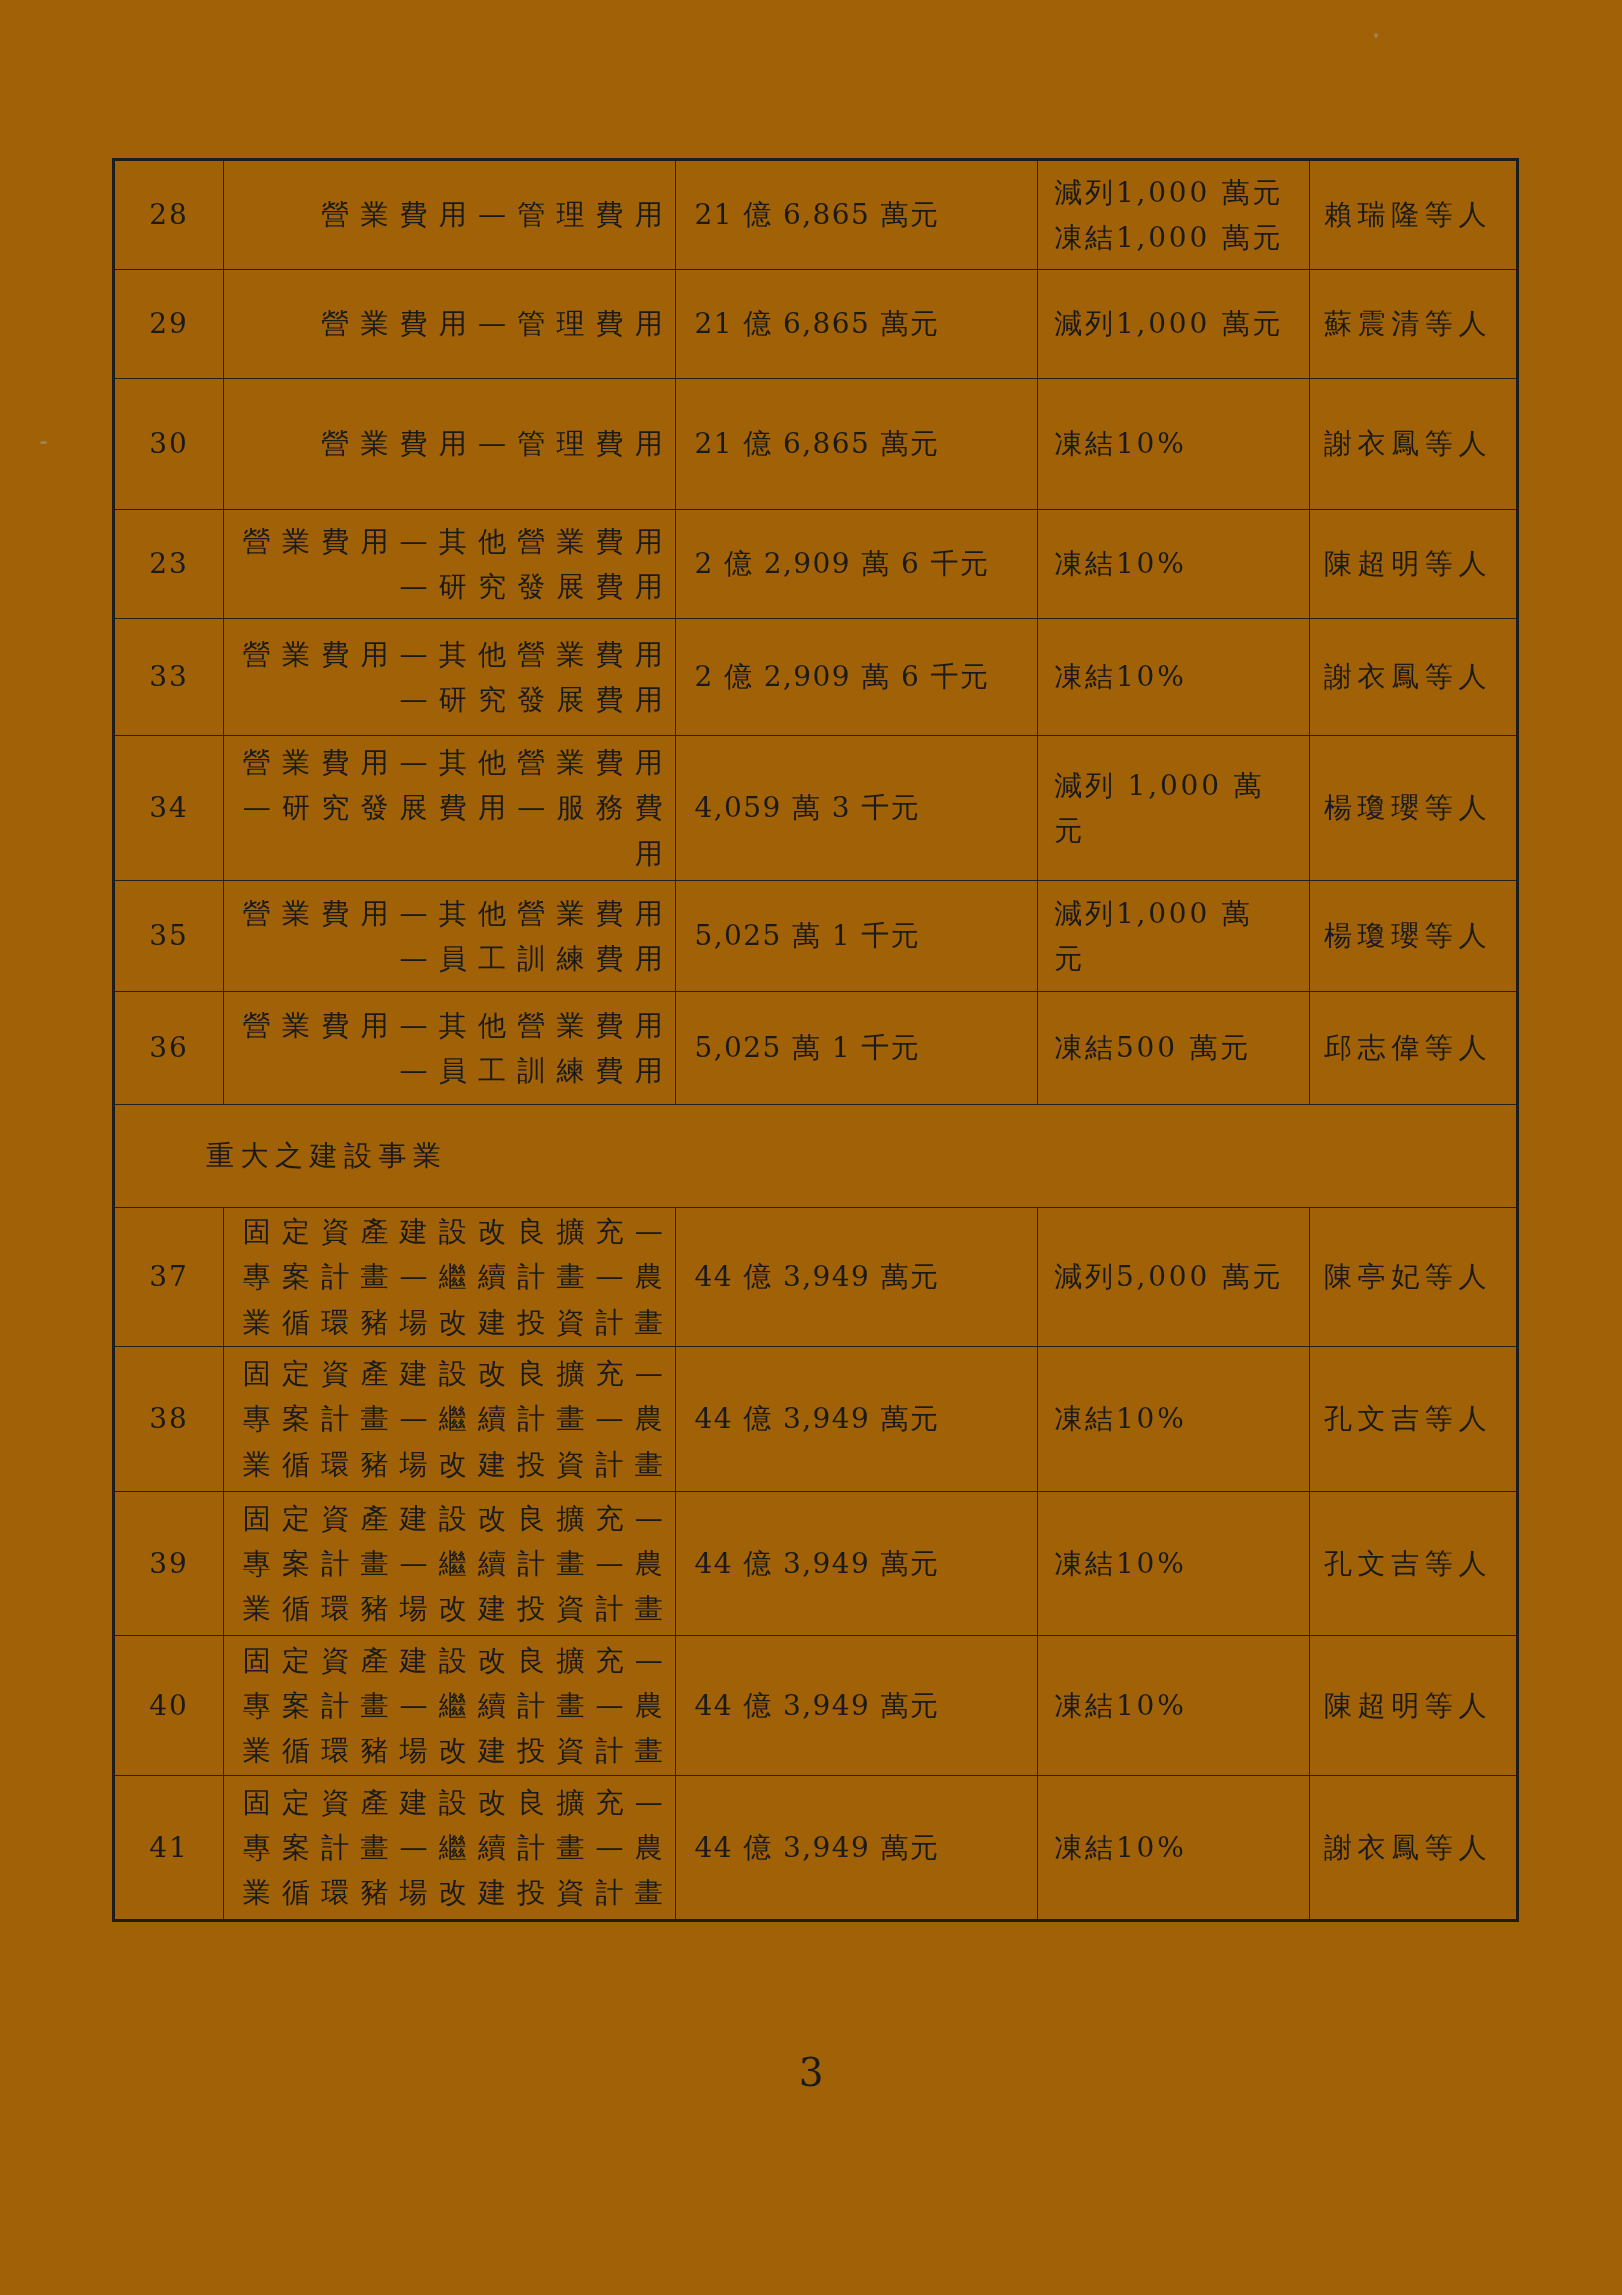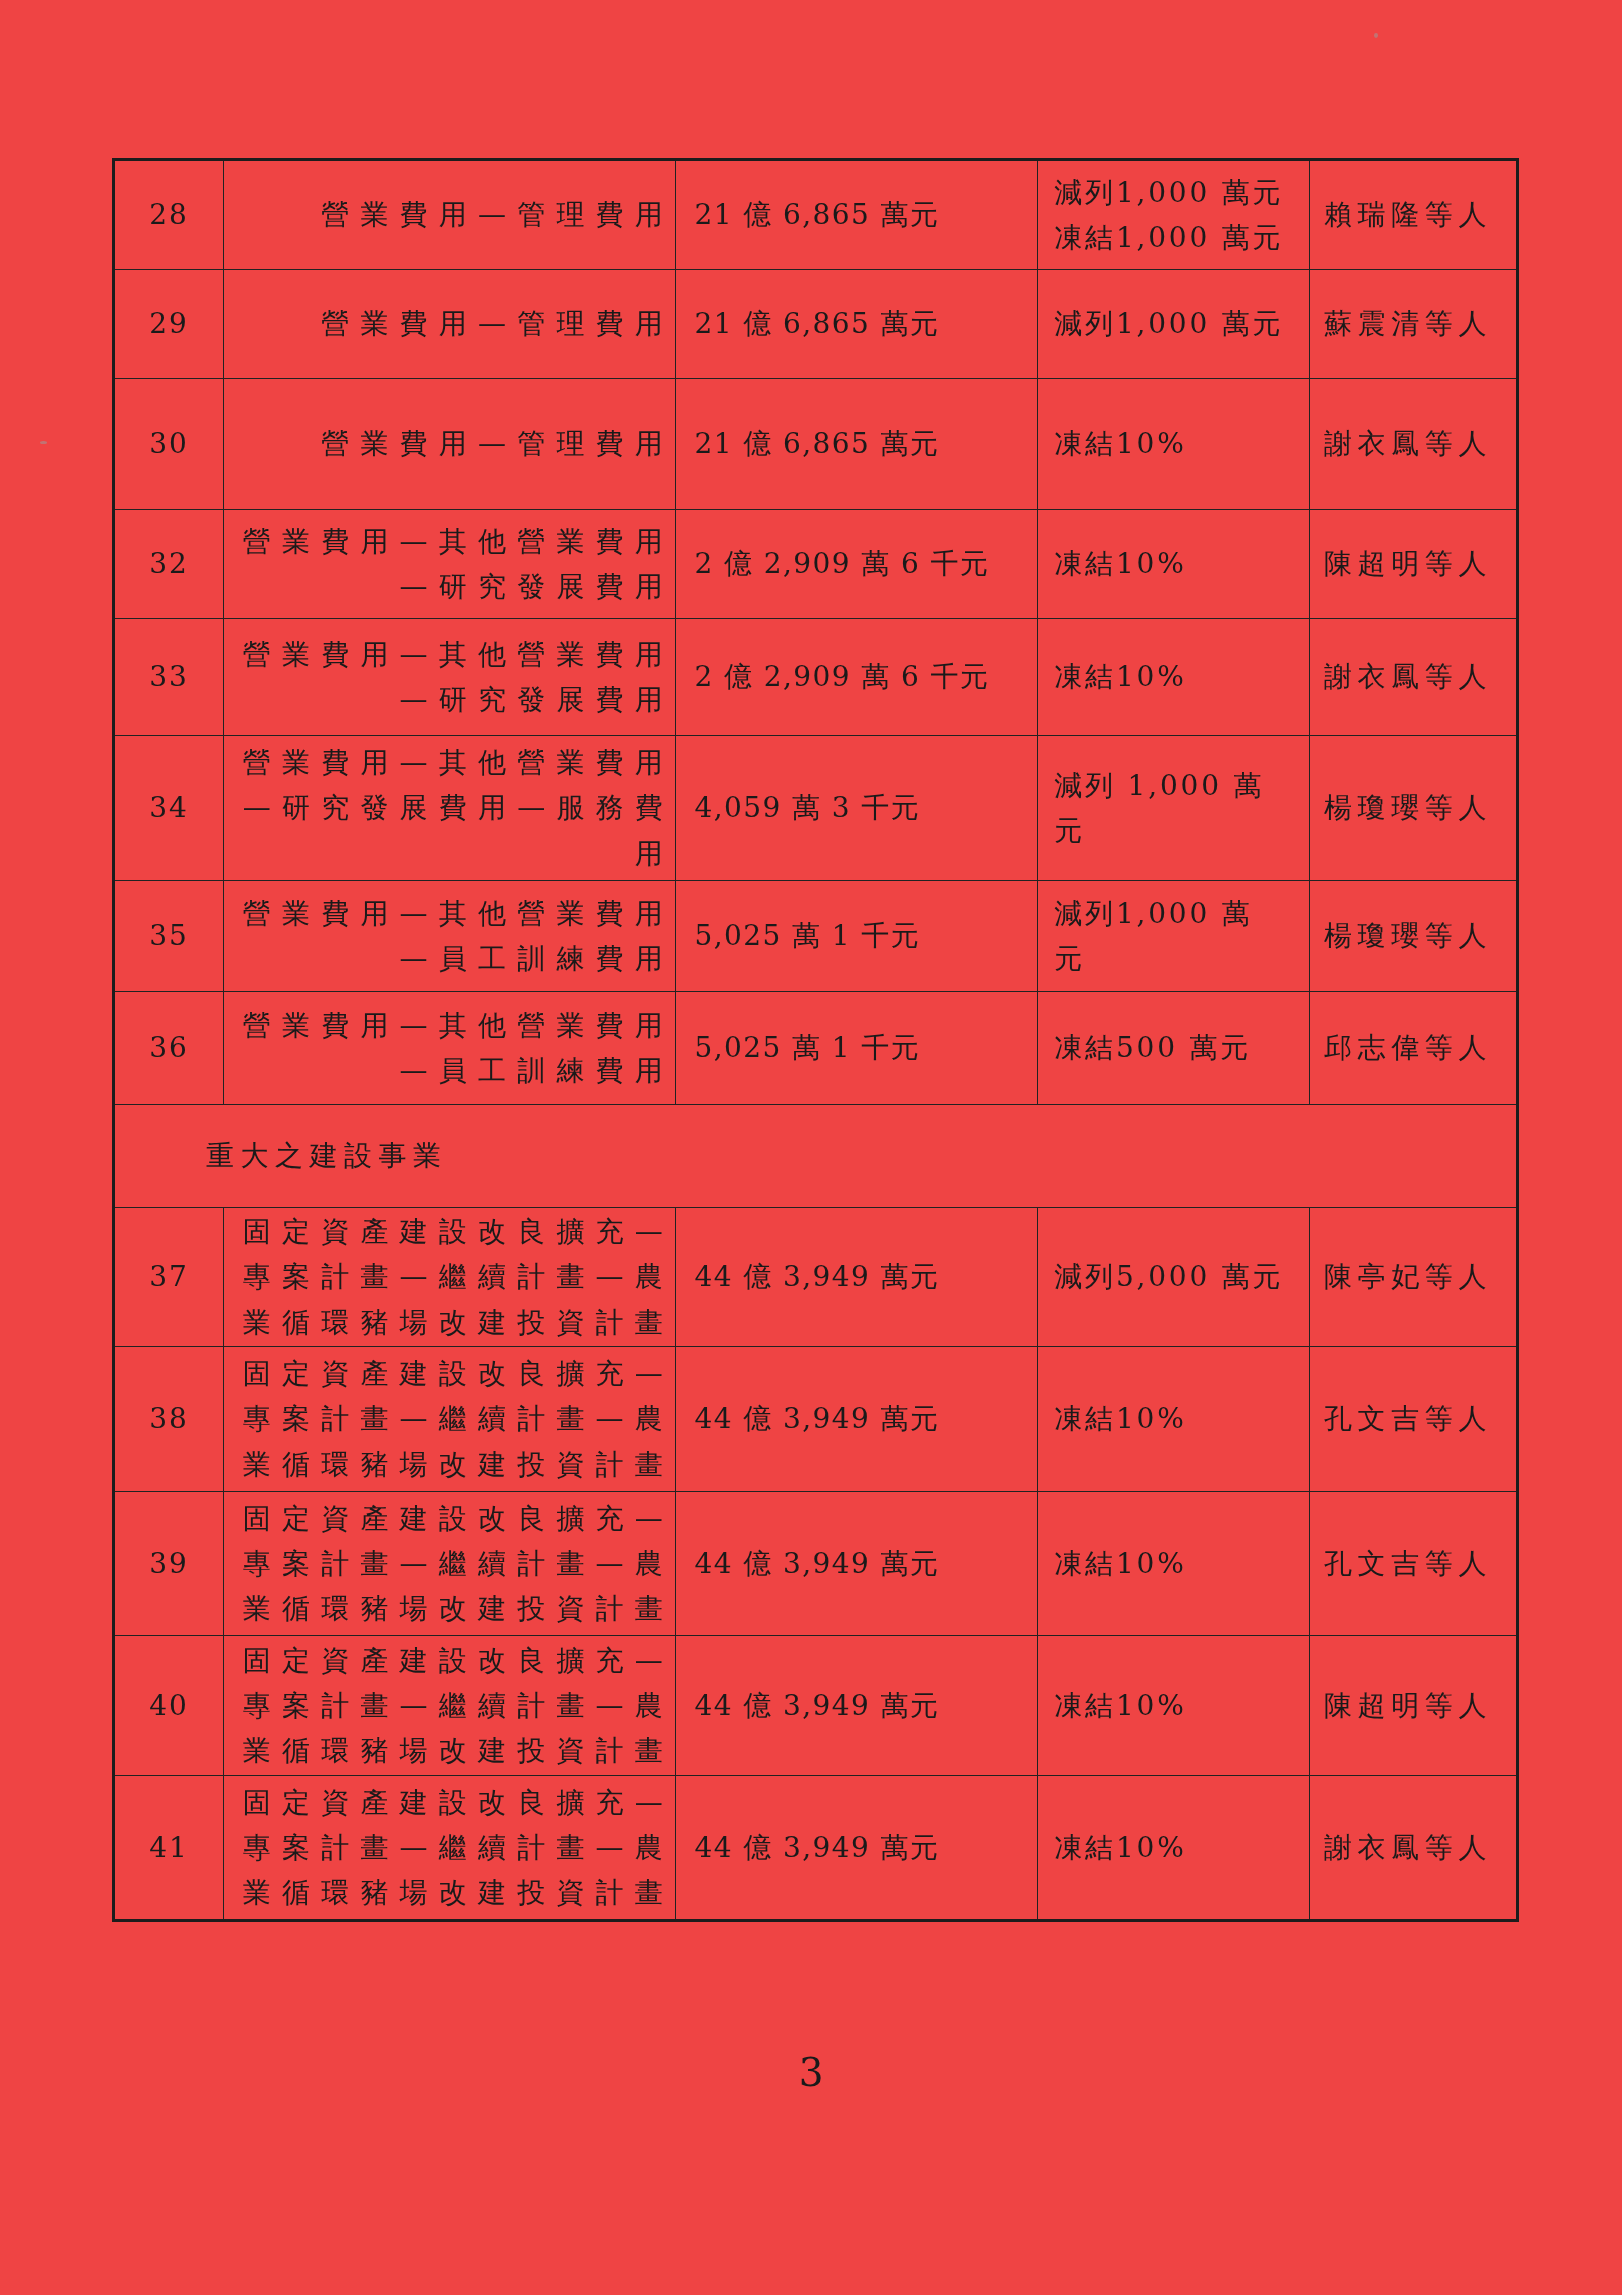--- a/index.html
+++ b/index.html
@@ -1,20 +1,20 @@
 <!DOCTYPE html>
 <html style="font-size:7.5px"><head>
 <meta charset="utf-8">
 <style>
   html, body { margin: 0; padding: 0; background: #e8e8e8; }
   .page {
     position: relative;
     width: 1623px;
     height: 2295px;
-    background: #ef4444;
+    background: #a16207;
     font-family: "DejaVu Serif", serif;
     color: #1a1a1a;
     overflow: hidden;
   }
   table.budget {
     position: absolute;
     left: 112px;
     top: 158px;
     width: 1404px;
     border-collapse: collapse;
@@ -109,21 +109,21 @@
         <td class="name">蘇震清等人</td>
       </tr>
       <tr style="height:131px">
         <td class="no">30</td>
         <td class="item">營業費用—管理費用</td>
         <td class="amount">21 億 6,865 萬元</td>
         <td class="action">凍結10%</td>
         <td class="name">謝衣鳳等人</td>
       </tr>
       <tr style="height:109px">
-        <td class="no">32</td>
+        <td class="no">23</td>
         <td class="item">營業費用—其他營業費用
 —研究發展費用</td>
         <td class="amount">2 億 2,909 萬 6 千元</td>
         <td class="action">凍結10%</td>
         <td class="name">陳超明等人</td>
       </tr>
       <tr style="height:117px">
         <td class="no">33</td>
         <td class="item">營業費用—其他營業費用
 —研究發展費用</td>

